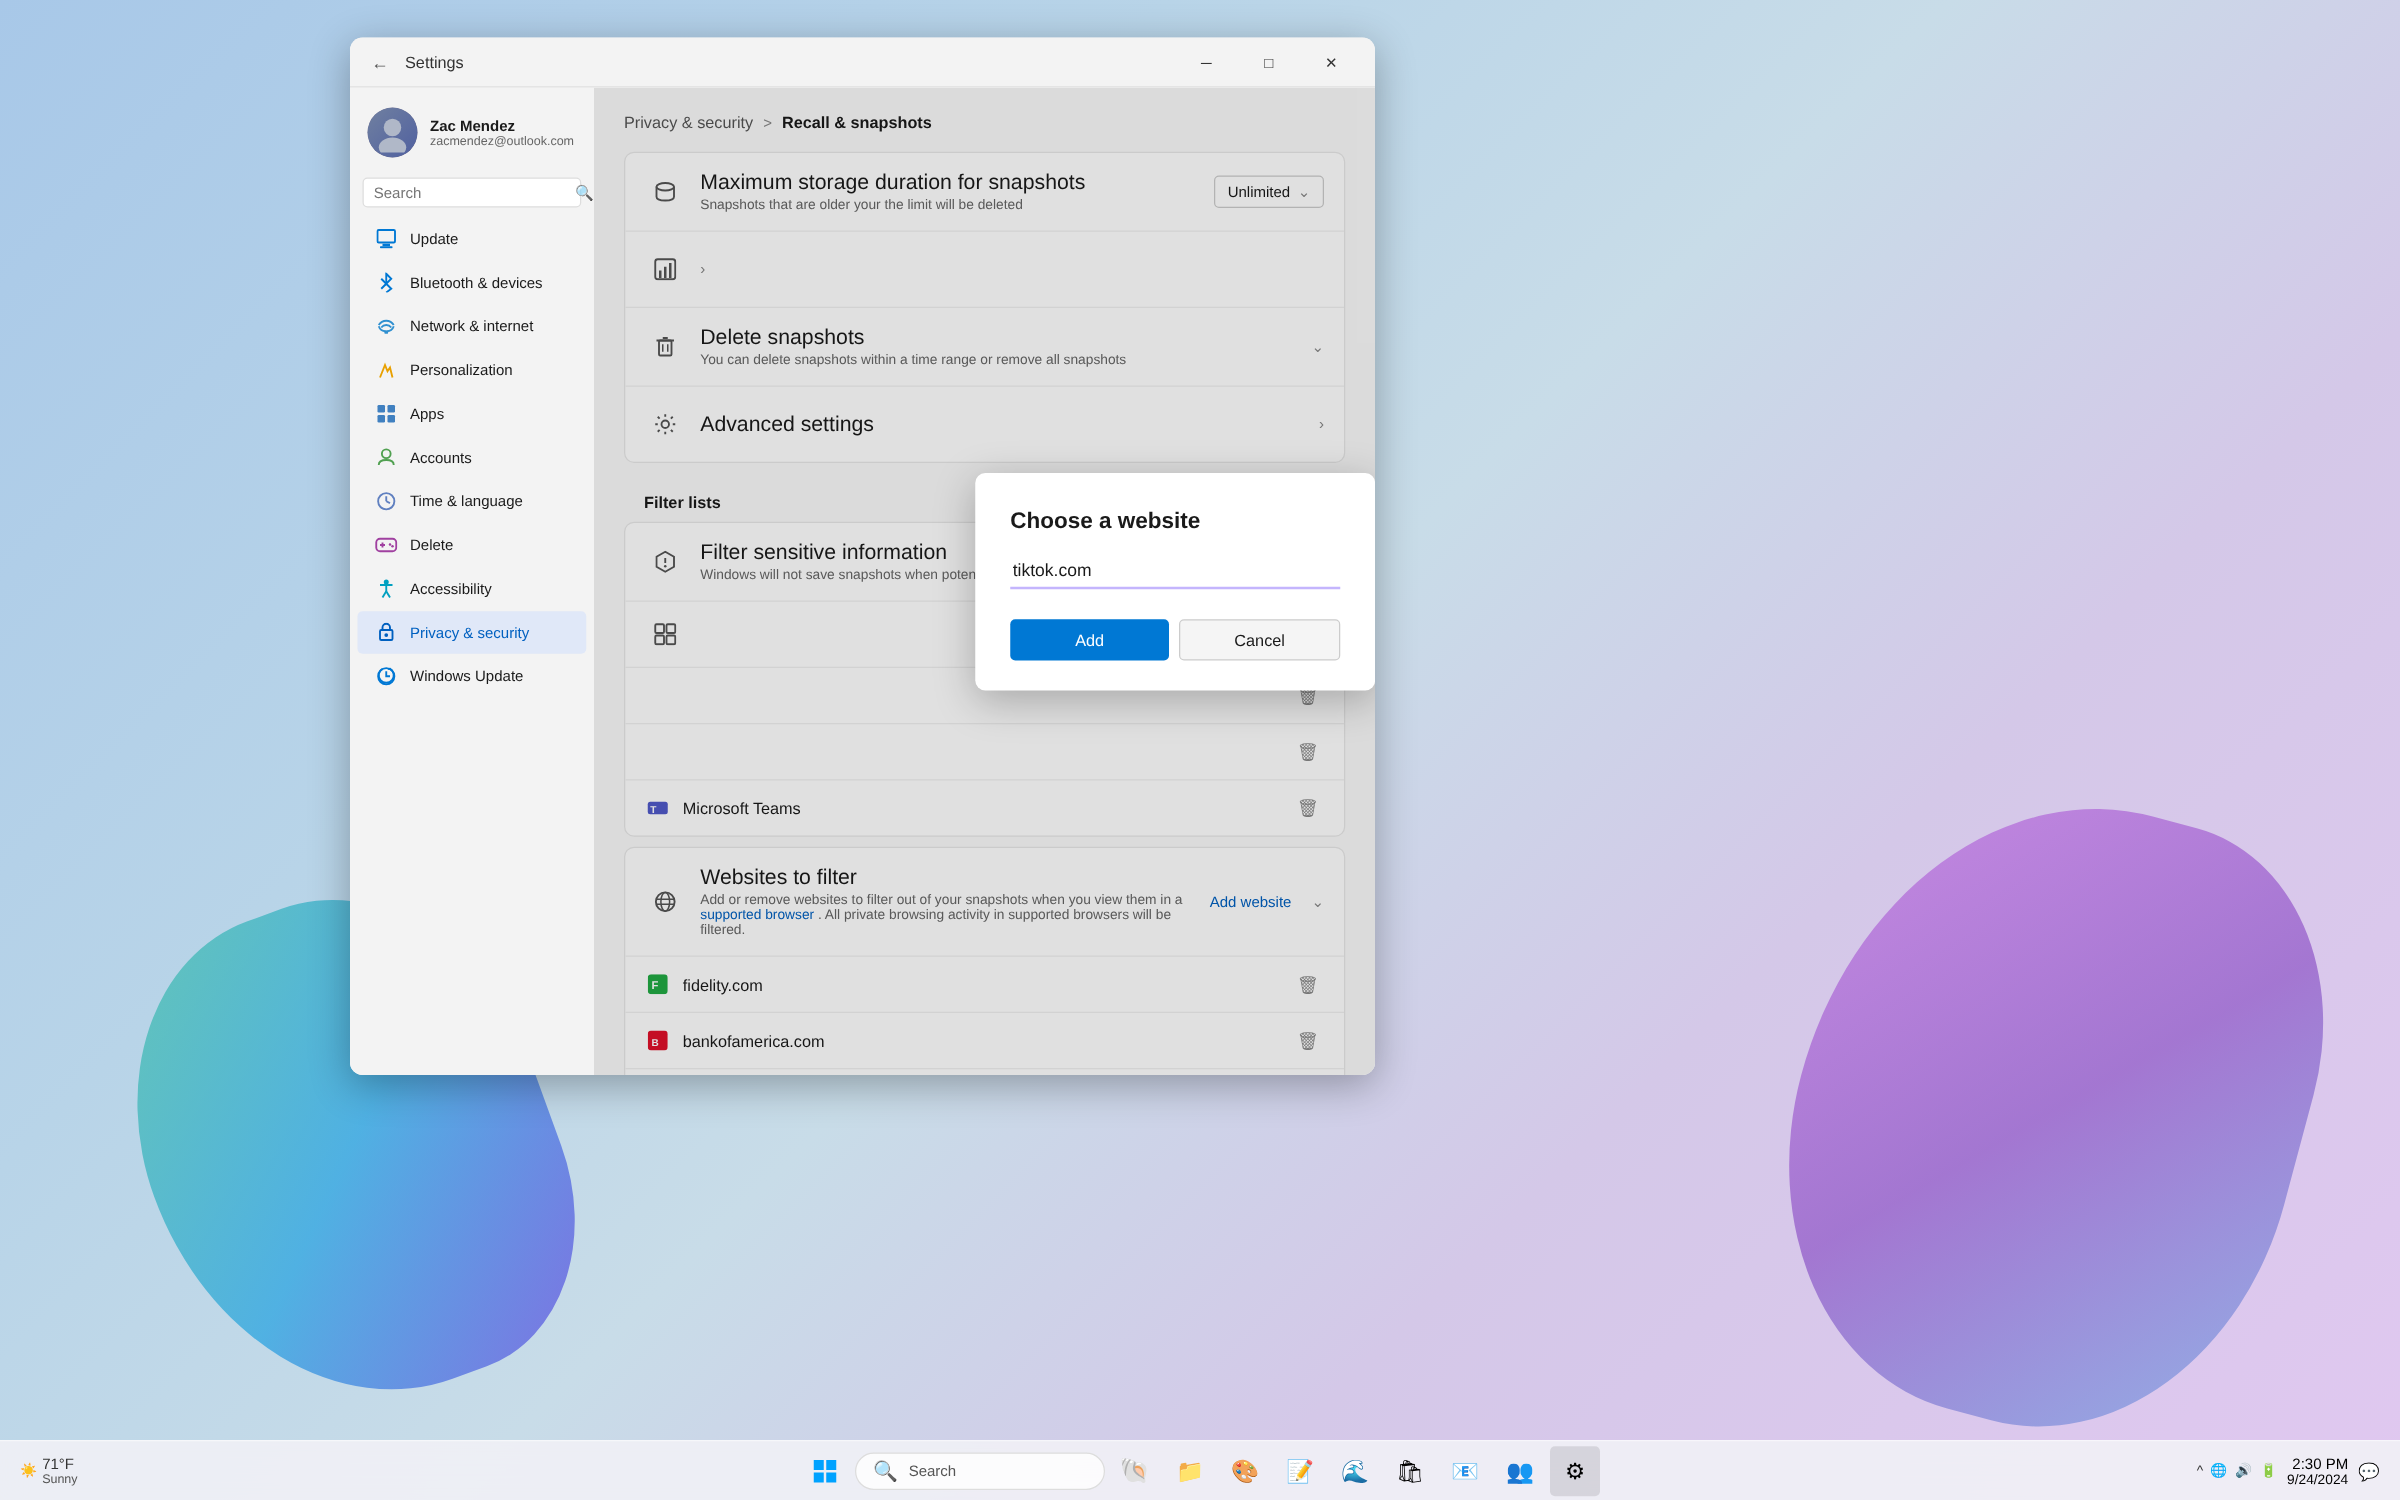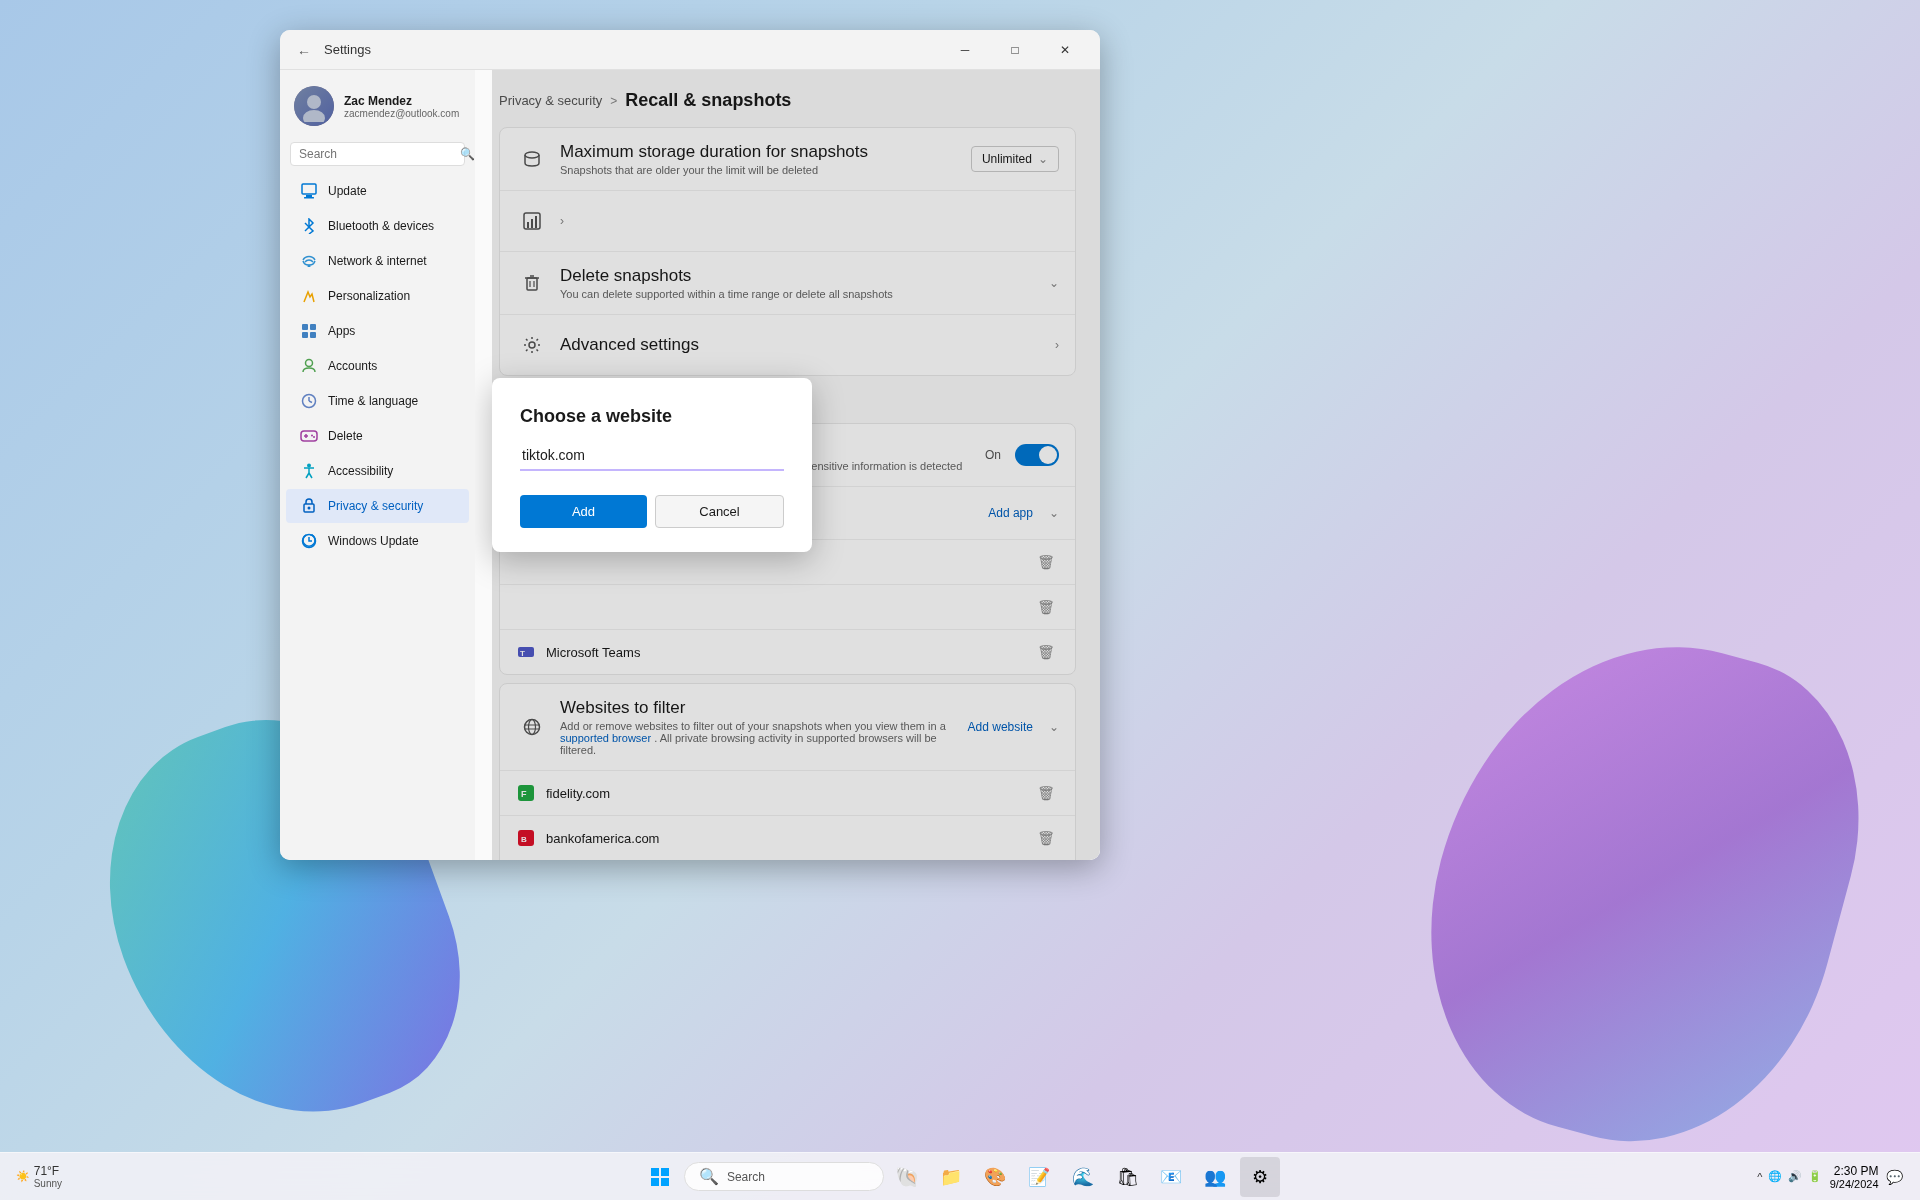--- a/index.html
+++ b/index.html
@@ -197,21 +197,21 @@
     .breadcrumb {
       font-size: 13px;
       color: #555;
       margin-bottom: 16px;
       display: flex;
       align-items: center;
       gap: 8px;
     }
     .breadcrumb .parent { color: #555; }
     .breadcrumb .separator { color: #888; font-size: 12px; }
-    .breadcrumb .current { font-weight: 700; font-size: 18px; color: #1a1a1a; }
+    .breadcrumb .current { font-weight: 700; font-size: 13px; color: #1a1a1a; }
 
     .settings-section {
       background: white;
       border-radius: 8px;
       margin-bottom: 8px;
       overflow: hidden;
       border: 1px solid #e8e8e8;
     }
 
     .settings-row {
@@ -324,24 +324,23 @@
     
     .overlay {
       position: absolute;
       top: 0;
       left: 0;
       right: 0;
       bottom: 0;
       background: rgba(0,0,0,0.12);
       display: flex;
       align-items: center;
-      justify-content: flex-start;
+      justify-content: flex-end;
       z-index: 100;
       border-radius: 0 0 10px 0;
-      margin-left: 17px;
     }
 
     
     .dialog {
       background: white;
       border-radius: 8px;
       padding: 28px 28px 24px;
       width: 320px;
       box-shadow: 0 8px 32px rgba(0,0,0,0.25);
     }
@@ -652,21 +651,21 @@
             <svg width="16" height="18" viewBox="0 0 16 18">
                 <rect x="3" y="4" width="10" height="12" rx="1" fill="none" stroke="#555" stroke-width="1.5"></rect>
                 <line x1="1" y1="4" x2="15" y2="4" stroke="#555" stroke-width="1.5"></line>
                 <line x1="6" y1="2" x2="10" y2="2" stroke="#555" stroke-width="1.5"></line>
                 <line x1="6" y1="7" x2="6" y2="13" stroke="#555" stroke-width="1.2"></line>
                 <line x1="10" y1="7" x2="10" y2="13" stroke="#555" stroke-width="1.2"></line>
               </svg>
           </div>
           <div class="row-content">
             <div class="row-title">Delete snapshots</div>
-            <div class="row-desc">You can delete supported within a time range or delete all snapshots</div>
+            <div class="row-desc">You can delete snapshots within a time range or remove all snapshots</div>
           </div>
           <div class="row-action">
             <span class="chevron-down">⌄</span>
           </div>
         </div>
         <div class="settings-row">
           <div class="row-icon">
             <svg width="18" height="18" viewBox="0 0 18 18">
                 <circle cx="9" cy="9" r="3" fill="none" stroke="#555" stroke-width="1.5"></circle>
                 <path d="M9 1 L9 3 M9 15 L9 17 M1 9 L3 9 M15 9 L17 9 M3 3 L4.5 4.5 M13.5 13.5 L15 15 M15 3 L13.5 4.5 M4.5 13.5 L3 15" stroke="#555" stroke-width="1.5"></path>

